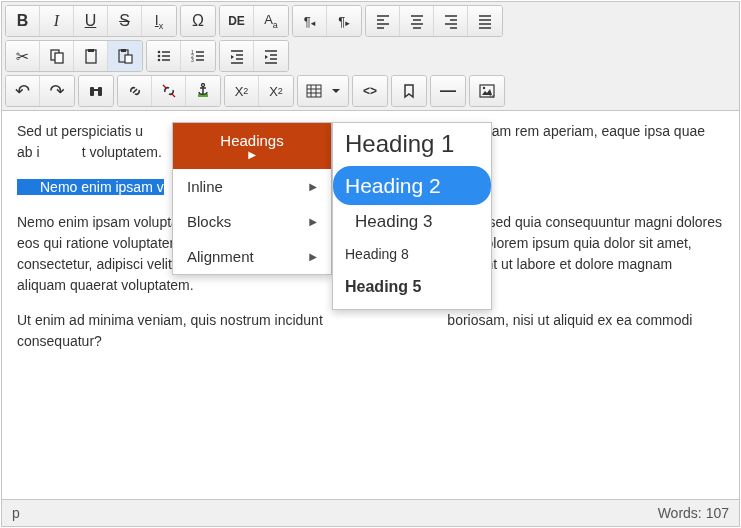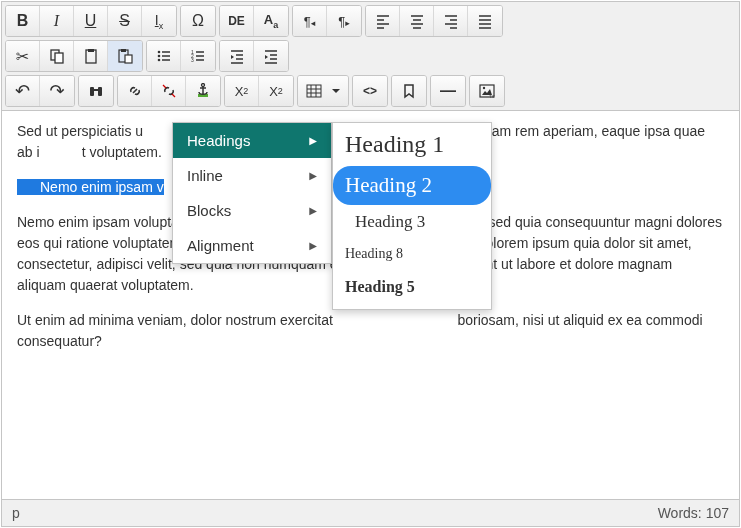--- a/index.html
+++ b/index.html
@@ -15,24 +15,24 @@
   .tb-btn svg { width: 16px; height: 16px; }
   .tb-btn .caret { margin-left: 4px; }
   .caret { width: 0; height: 0; border-left: 4px solid transparent; border-right: 4px solid transparent; border-top: 4px solid #333; display: inline-block; }
   .content { flex: 1; padding: 10px 15px; color: #333; line-height: 1.5; position: relative; overflow: hidden; font-size: 14px; }
   .content p { margin-bottom: 14px; }
   .sel { background: #1f7ae0; color: #fff; padding-left: 23px; }
   .statusbar { border-top: 1px solid #c5c5c5; background: #f0f0f0; font-size: 14px; color: #555; display: flex; justify-content: space-between; padding: 5px 10px; }
   .menu1 { position: absolute; left: 170px; top: 120px; width: 160px; background: #fff; border: 1px solid #c5c5c5; box-shadow: 0 3px 8px rgba(0,0,0,.2); font-size: 15px; z-index: 10; }
   .menu1-item { padding: 9px 14px; display: flex; justify-content: space-between; align-items: center; cursor: pointer; }
   .menu1-item .arrow { font-size: 10px; color: #555; }
-  .menu1-item.hl { background: #0f766e; color: #fff; }
+  .menu1-item.hl { background: #c2410c; color: #fff; flex-direction: column; }
   .menu1-item.hl .arrow { color: #fff; }
   .menu2 { position: absolute; left: 330px; top: 120px; width: 160px; background: #fff; border: 1px solid #c5c5c5; box-shadow: 0 3px 8px rgba(0,0,0,.2); z-index: 11; padding-bottom: 6px; }
-  .menu2-item { padding: 7px 12px; cursor: pointer; font-family: Liberation Serif, serif; line-height: 1.2; }
+  .menu2-item { padding: 7px 12px; cursor: pointer; font-family: Liberation Sans, sans-serif; line-height: 1.2; }
   .menu2-item.hl { background: #2d8cf0; color: #fff; }
   .h1s { font-size: 24px; font-weight: 500; }
   .h2s { font-size: 21px; font-weight: 500; border-radius: 18px; }
   .h3s { font-size: 17px; font-weight: 500; margin-left: 10px; }
   .h4s { font-size: 14px; font-weight: 500; }
   .h5s { font-size: 16px; font-weight: 600; }
   .h6s { font-size: 10px; font-weight: 600; }
   .ico { font-family: Arial, sans-serif; }
 </style>
 </head>
@@ -62,21 +62,21 @@
       </div>
       <div class="tb-group">
         <div class="tb-btn">
             <span class="ico">Ω</span>
           </div>
       </div>
       <div class="tb-group">
         <div class="tb-btn" style="font-size:12px;font-weight:bold">
             <span>DE</span>
           </div>
-        <div class="tb-btn" style="font-size:13px;font-weight:bold">
+        <div class="tb-btn" style="font-size:13px;font-weight:normal">
             <span>A<sub style="font-size:9px">a</sub></span>
           </div>
       </div>
       <div class="tb-group">
         <div class="tb-btn">
             <span style="font-size:13px">¶<span style="font-size:9px">◂</span></span>
           </div>
         <div class="tb-btn">
             <span style="font-size:13px">¶<span style="font-size:9px">▸</span></span>
           </div>
@@ -243,21 +243,21 @@
           </div>
       </div>
     </div>
 
   </div>
 
   <div class="content">
     <p><span>Sed ut perspiciatis u</span><span style="visibility:hidden">_hidden overlapped by menu okay_</span><span>nque laudantium, totam rem aperiam, eaque ipsa quae ab i</span><span style="visibility:hidden">hidden</span><span>t voluptatem.</span></p>
     <p><span class="sel">Nemo enim ipsam v</span></p>
     <p>Nemo enim ipsam voluptatem quia voluptas sit aspernatur aut odit aut fugit, sed quia consequuntur magni dolores eos qui ratione voluptatem sequi nesciunt. Neque porro quisquam est, qui dolorem ipsum quia dolor sit amet, consectetur, adipisci velit, sed quia non numquam eius modi tempora incidunt ut labore et dolore magnam aliquam quaerat voluptatem.</p>
-    <p><span>Ut enim ad minima veniam, dolor nostrum exercitat</span><span style="visibility:hidden">hidden under menu</span><span> boriosam, nisi ut aliquid ex ea commodi consequatur?</span></p>
+    <p><span>Ut enim ad minima veniam, quis nostrum incidunt</span><span style="visibility:hidden">hidden under menu</span><span> boriosam, nisi ut aliquid ex ea commodi consequatur?</span></p>
   </div>
 
   <div class="statusbar">
     <span>p</span>
     <span><span>Words:</span> <span>107</span></span>
   </div>
 
   <div class="menu1">
     <div class="menu1-item hl">
         <span>Headings</span>

